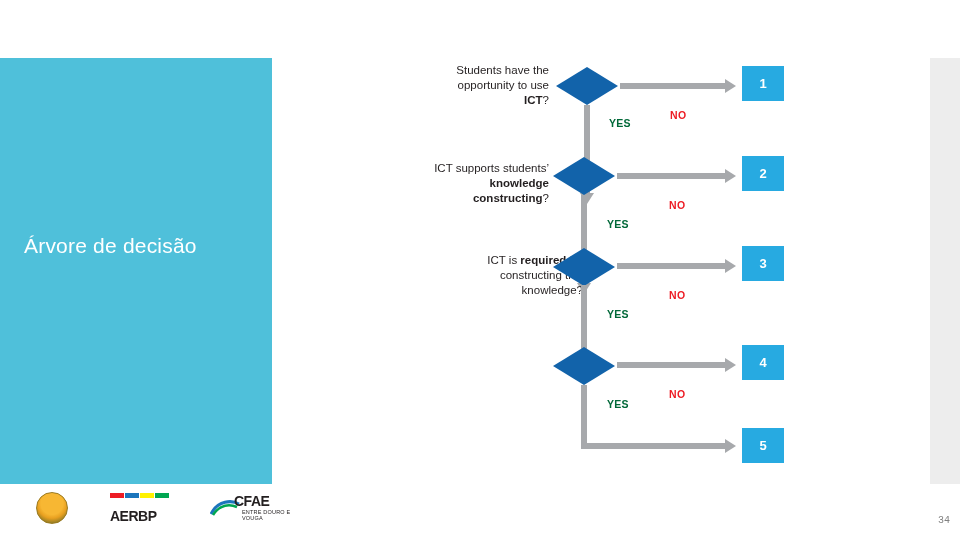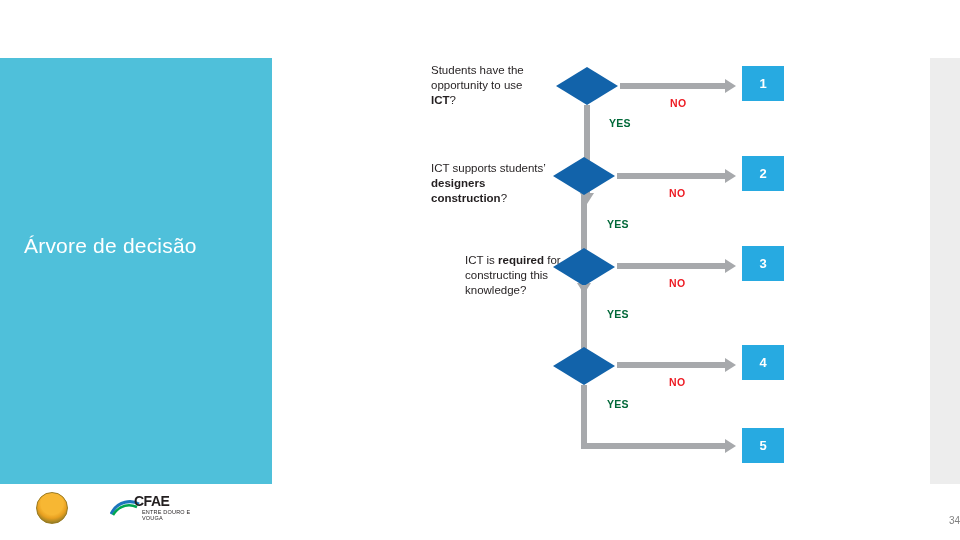--- a/index.html
+++ b/index.html
@@ -46,20 +46,21 @@
     background: #EDEDED;
   }
 
   
   .diagram {
     position: absolute;
     left: 415px;
     top: 55px;
     width: 400px;
     height: 430px;
+    text-align: right;
   }
 
   .q-text {
     position: absolute;
     width: 118px;
     color: #231F20;
     font-size: 11.5px;
     line-height: 15px;
     font-weight: 400;
   }
@@ -93,20 +94,21 @@
     font-size: 10.5px;
     font-weight: bold;
     letter-spacing: 0.3px;
   }
   .lbl-no {
     position: absolute;
     color: #ED1C24;
     font-size: 10.5px;
     font-weight: bold;
     letter-spacing: 0.3px;
+    margin-top: 12px;
   }
 
   
   .arrow-h {
     position: absolute;
     height: 6px;
     background: #A7A9AC;
   }
   .arrow-h-head {
     position: absolute;
@@ -173,24 +175,25 @@
     position: absolute; left: 24px; top: 2px;
     font-size: 14px; font-weight: bold; color: #231F20; letter-spacing: -0.5px;
   }
   .logo3 .sub {
     position: absolute; left: 32px; top: 18px;
     font-size: 5.5px; color: #231F20; letter-spacing: 0.2px;
   }
 
   .page-number {
     position: absolute;
-    right: 0;
+    right: 10px;
     bottom: 14px;
     font-size: 10px;
     color: #808080;
+    font-family: Liberation Mono, monospace;
   }
 </style>
 </head>
 <body>
 
 <div class="left-panel"></div>
 <div class="slide-title">Árvore de decisão</div>
 
 <div class="right-strip"></div>
 
@@ -203,21 +206,21 @@
   <div class="arrow-h" style="left:205px; top:28px; width:105px;"></div>
   <div class="arrow-h-head" style="left:310px; top:24px;"></div>
   <div class="lbl-no" style="left:255px; top:42px;">NO</div>
   <div class="endbox" style="left:327px; top:11px;">1</div>
 
   <div class="arrow-v" style="left:169px; top:50px; height:88px;"></div>
   <div class="arrow-v-head" style="left:165px; top:138px;"></div>
   <div class="lbl-yes" style="left:194px; top:62px;">YES</div>
 
   <div class="q-text" style="left:16px; top:106px;">
-    <span>ICT supports students’ <b>designers construction</b>?</span>
+    <span>ICT supports students’ <b>knowledge constructing</b>?</span>
   </div>
   <div class="diamond" style="left:138px; top:102px;"></div>
   <div class="arrow-h" style="left:202px; top:118px; width:108px;"></div>
   <div class="arrow-h-head" style="left:310px; top:114px;"></div>
   <div class="lbl-no" style="left:254px; top:132px;">NO</div>
   <div class="endbox" style="left:327px; top:101px;">2</div>
 
   <div class="arrow-v" style="left:166px; top:140px; height:88px;"></div>
   <div class="arrow-v-head" style="left:162px; top:228px;"></div>
   <div class="lbl-yes" style="left:192px; top:163px;">YES</div>
@@ -248,20 +251,27 @@
   <div class="endbox" style="left:327px; top:373px;">5</div>
 </div>
 
 <div class="footer-logos">
 
   <div class="logo-block logo1">
     <div class="circ"></div>
     <div class="cap"></div>
   </div>
 
+  <div class="logo-block logo2">
+    <div class="bar" style="left:0; width:14px; background:#ED1C24;"></div>
+    <div class="bar" style="left:15px; width:14px; background:#1B75BC;"></div>
+    <div class="bar" style="left:30px; width:14px; background:#FFF200;"></div>
+    <div class="bar" style="left:45px; width:14px; background:#00A651;"></div>
+    <div class="txt">AERBP</div>
+  </div>
 
   <div class="logo-block logo3">
     <svg class="swoosh" viewBox="0 0 30 18">
       <path d="M1 16 C8 2, 22 2, 29 6" stroke="#1B75BC" stroke-width="3" fill="none"></path>
       <path d="M3 17 C10 6, 20 6, 27 9" stroke="#00A651" stroke-width="2.5" fill="none"></path>
     </svg>
     <div class="name">CFAE</div>
     <div class="sub">ENTRE DOURO E VOUGA</div>
   </div>
 </div>

